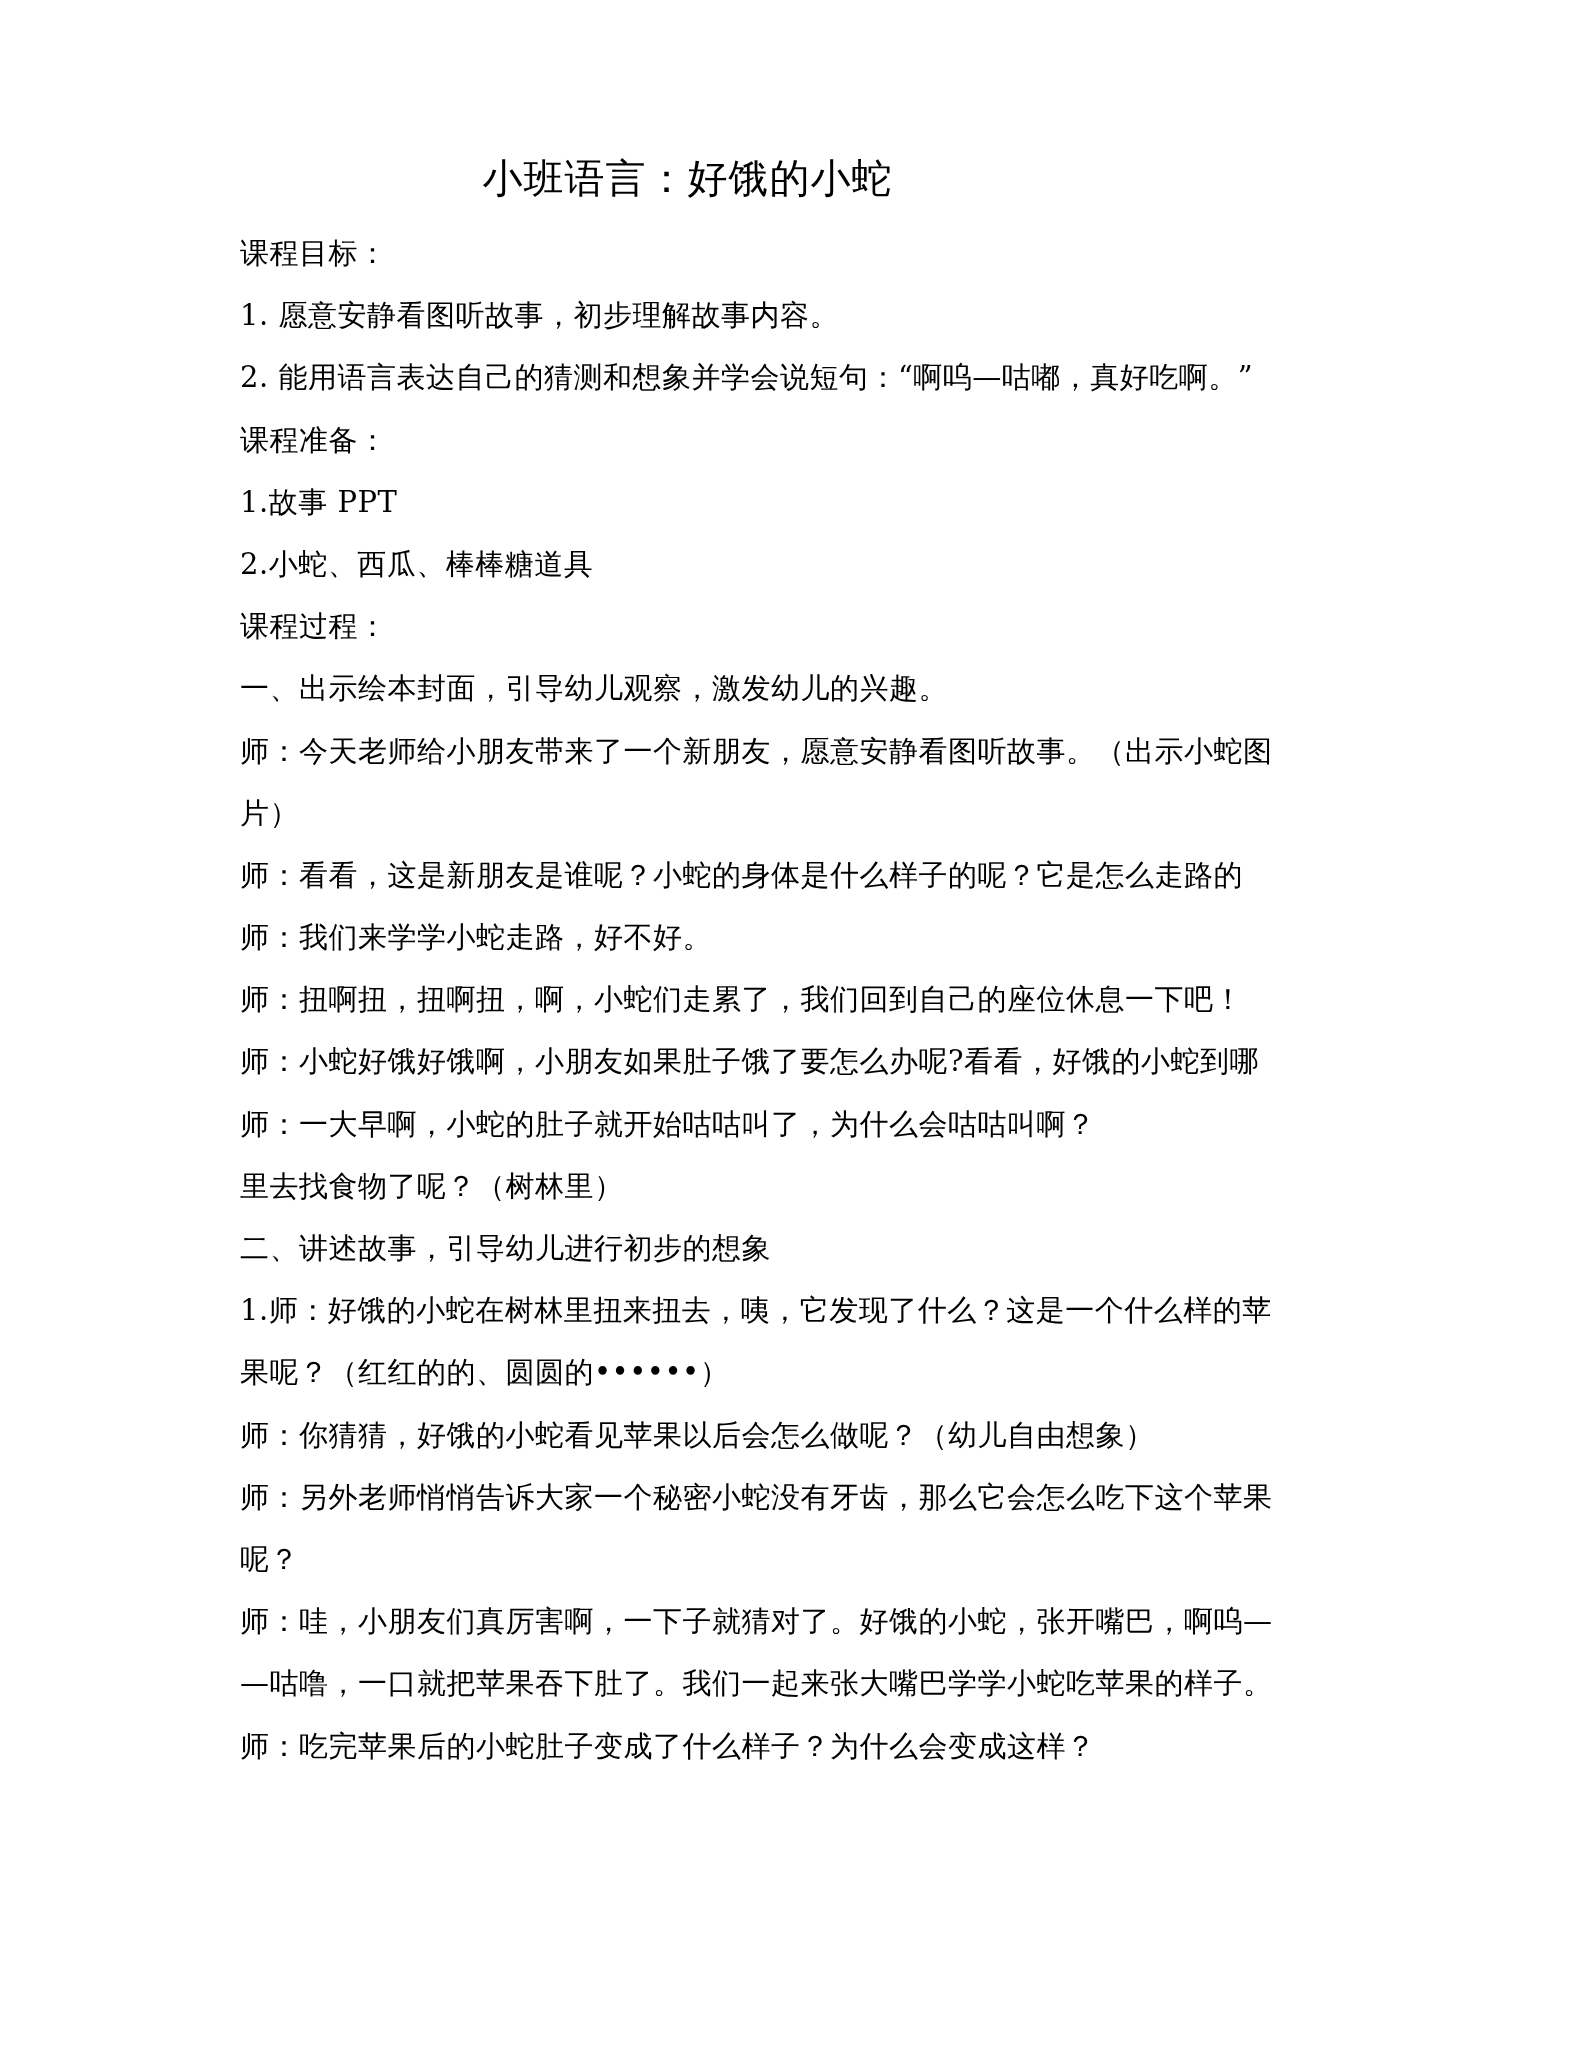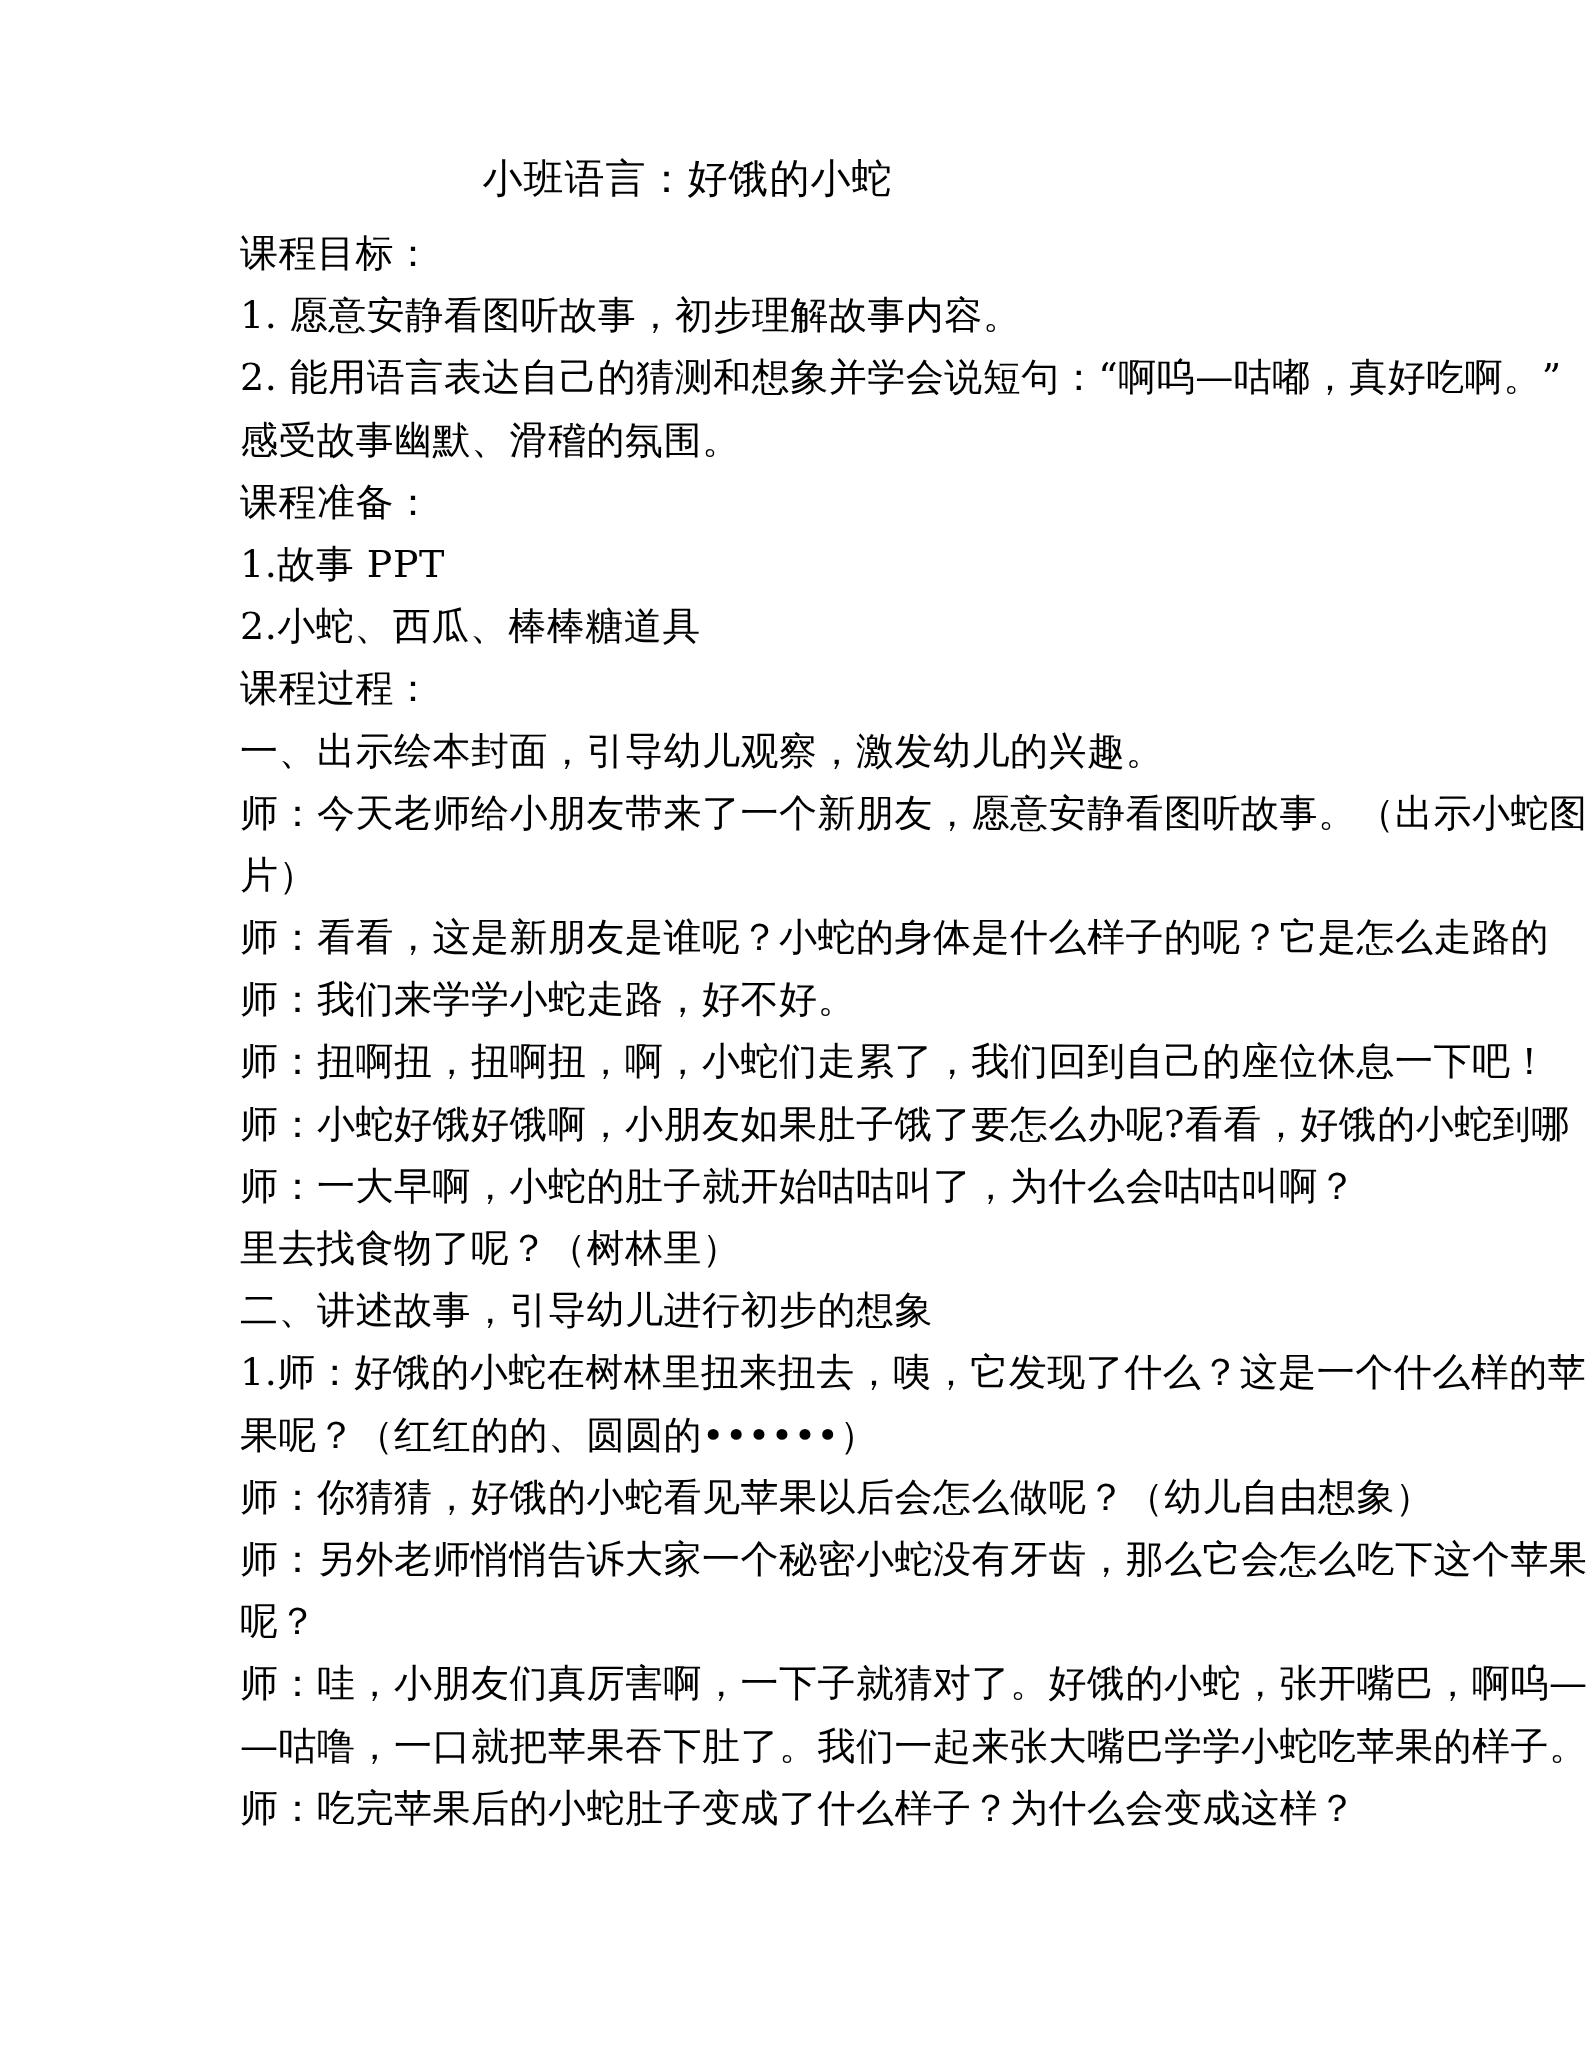--- a/index.html
+++ b/index.html
@@ -28,38 +28,37 @@
       margin: 0;
       letter-spacing: 1px;
     }
     .body {
       position: absolute;
       left: 240px;
       top: 222px;
       width: 1110px;
     }
     .line {
-      font-size: 38px;
+      font-size: 29px;
       line-height: 62.2px;
       height: 62.2px;
       white-space: nowrap;
       margin: 0;
       letter-spacing: 0.5px;
     }
   </style>
 </head>
 <body>
 
 <h1 class="title">小班语言：好饿的小蛇</h1>
 
 <div class="body">
   <p class="line">课程目标：</p>
   <p class="line">1. 愿意安静看图听故事，初步理解故事内容。</p>
   <p class="line">2. 能用语言表达自己的猜测和想象并学会说短句：“啊呜—咕嘟，真好吃啊。”</p>
-  <p class="line">感受故事幽默、滑稽的氛围。</p>
   <p class="line">课程准备：</p>
   <p class="line">1.故事 PPT</p>
   <p class="line">2.小蛇、西瓜、棒棒糖道具</p>
   <p class="line">课程过程：</p>
   <p class="line">一、出示绘本封面，引导幼儿观察，激发幼儿的兴趣。</p>
   <p class="line">师：今天老师给小朋友带来了一个新朋友，愿意安静看图听故事。（出示小蛇图</p>
   <p class="line">片）</p>
   <p class="line">师：看看，这是新朋友是谁呢？小蛇的身体是什么样子的呢？它是怎么走路的</p>
   <p class="line">师：我们来学学小蛇走路，好不好。</p>
   <p class="line">师：扭啊扭，扭啊扭，啊，小蛇们走累了，我们回到自己的座位休息一下吧！</p>

